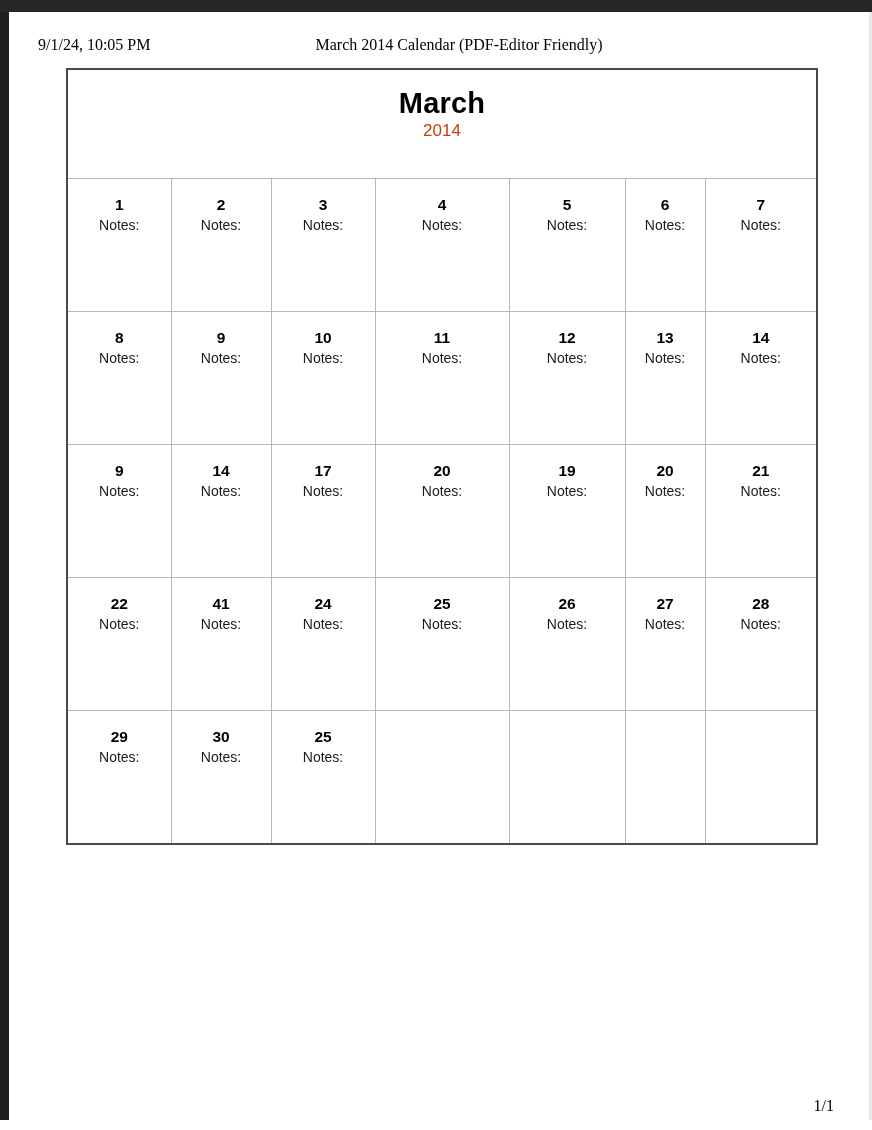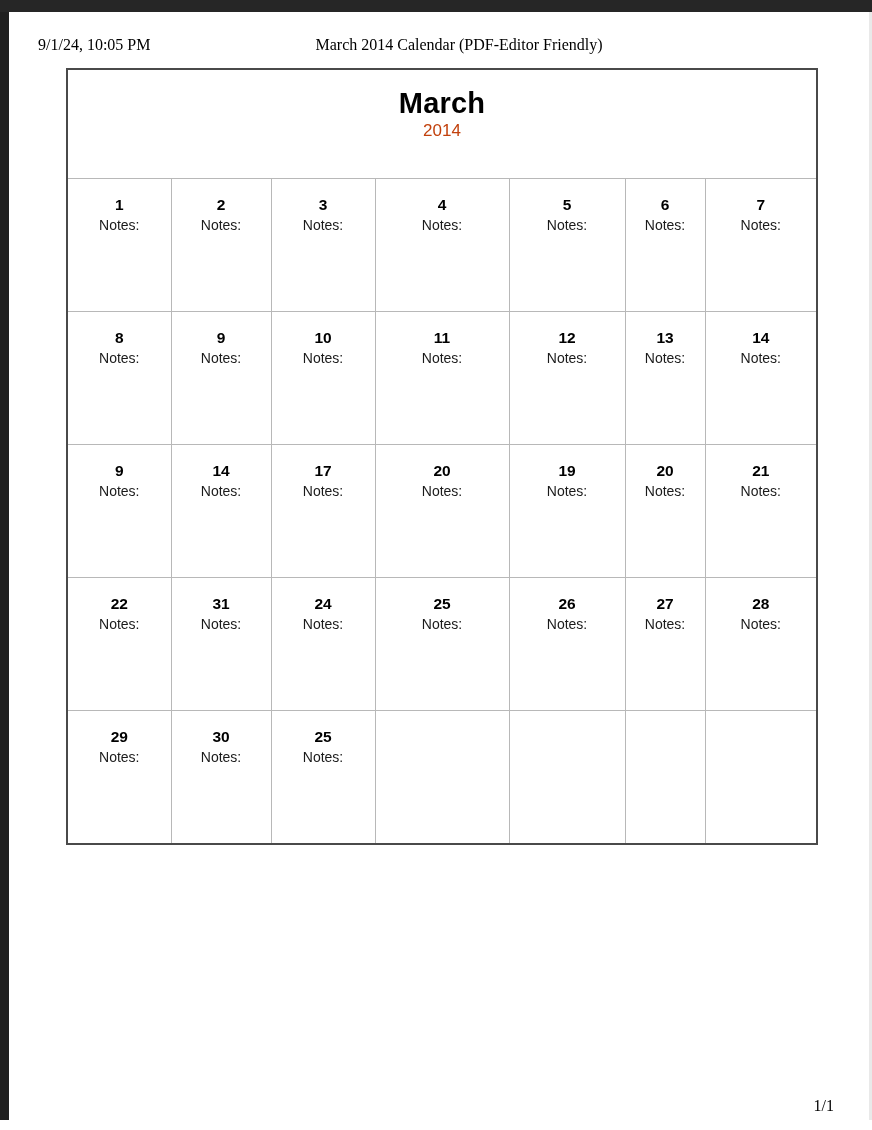--- a/index.html
+++ b/index.html
@@ -290,21 +290,21 @@
             <div class="day-notes">Notes:</div>
           </td>
         </tr>
 
         <tr>
           <td class="day-cell">
             <div class="day-number">22</div>
             <div class="day-notes">Notes:</div>
           </td>
           <td class="day-cell">
-            <div class="day-number">31</div>
+            <div class="day-number">41</div>
             <div class="day-notes">Notes:</div>
           </td>
           <td class="day-cell">
             <div class="day-number">24</div>
             <div class="day-notes">Notes:</div>
           </td>
           <td class="day-cell">
             <div class="day-number">25</div>
             <div class="day-notes">Notes:</div>
           </td>

